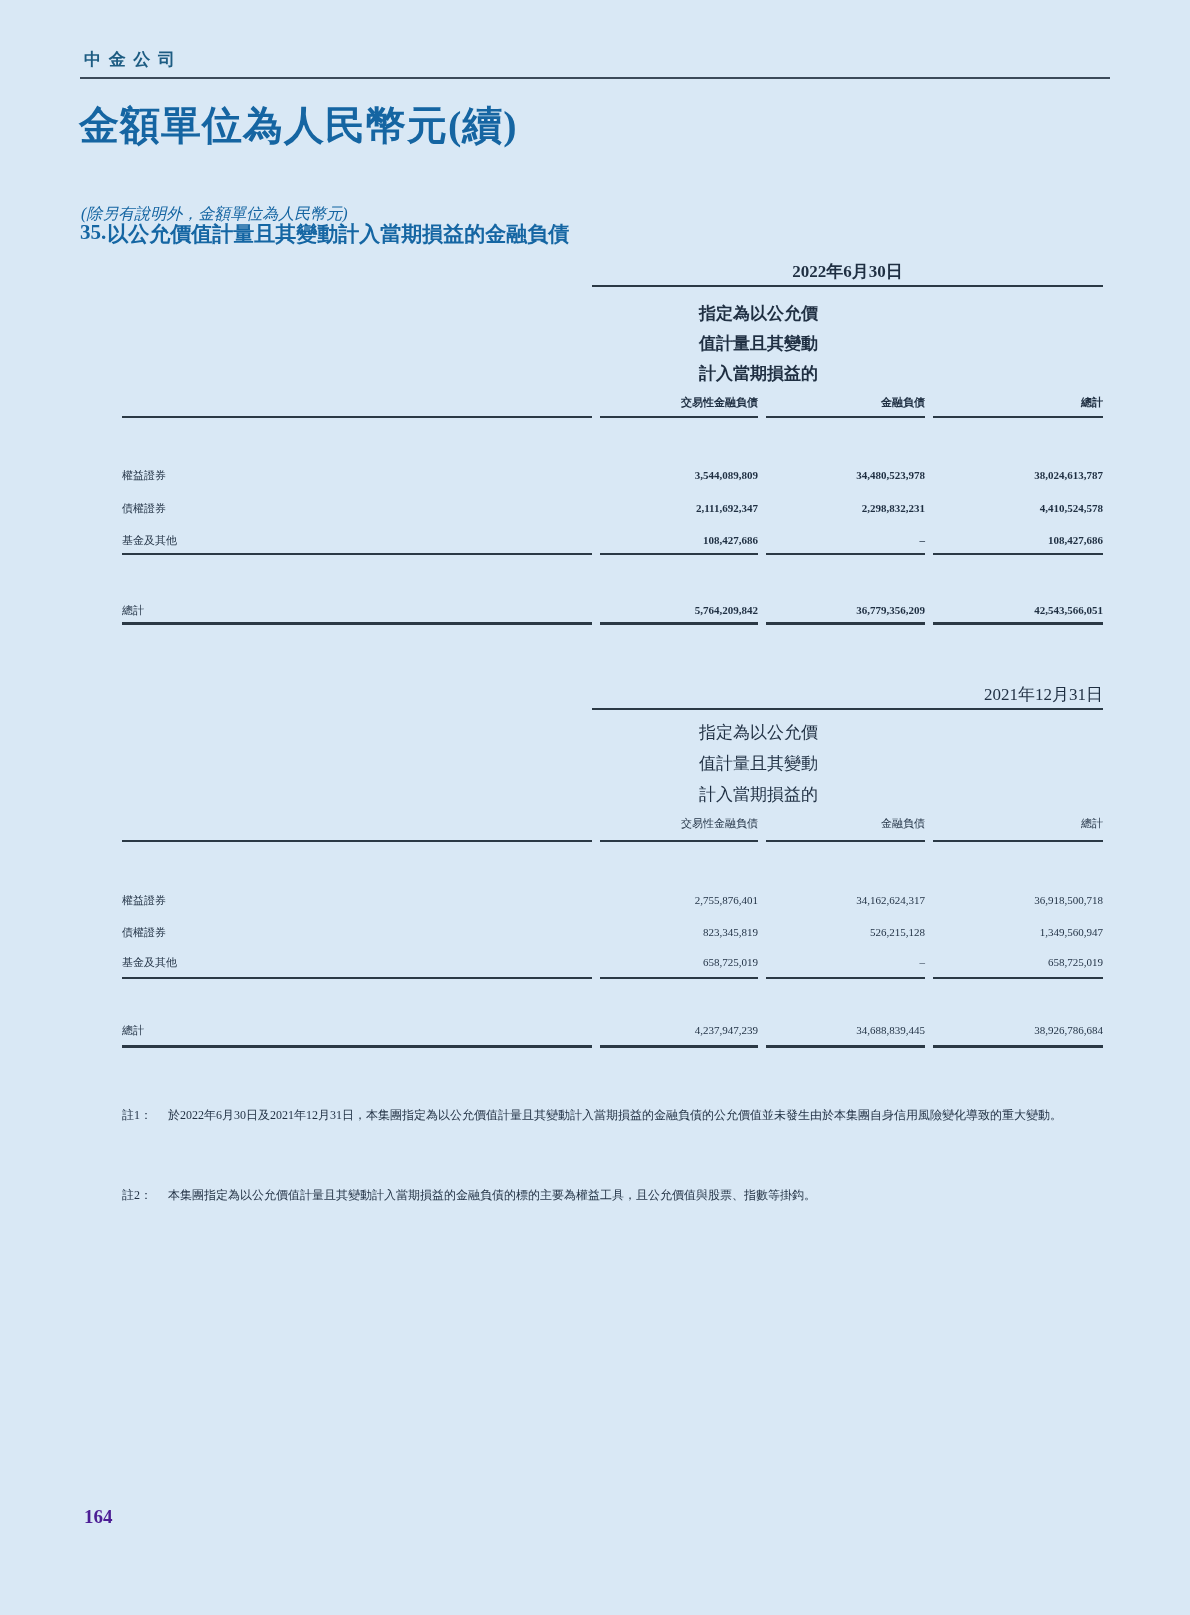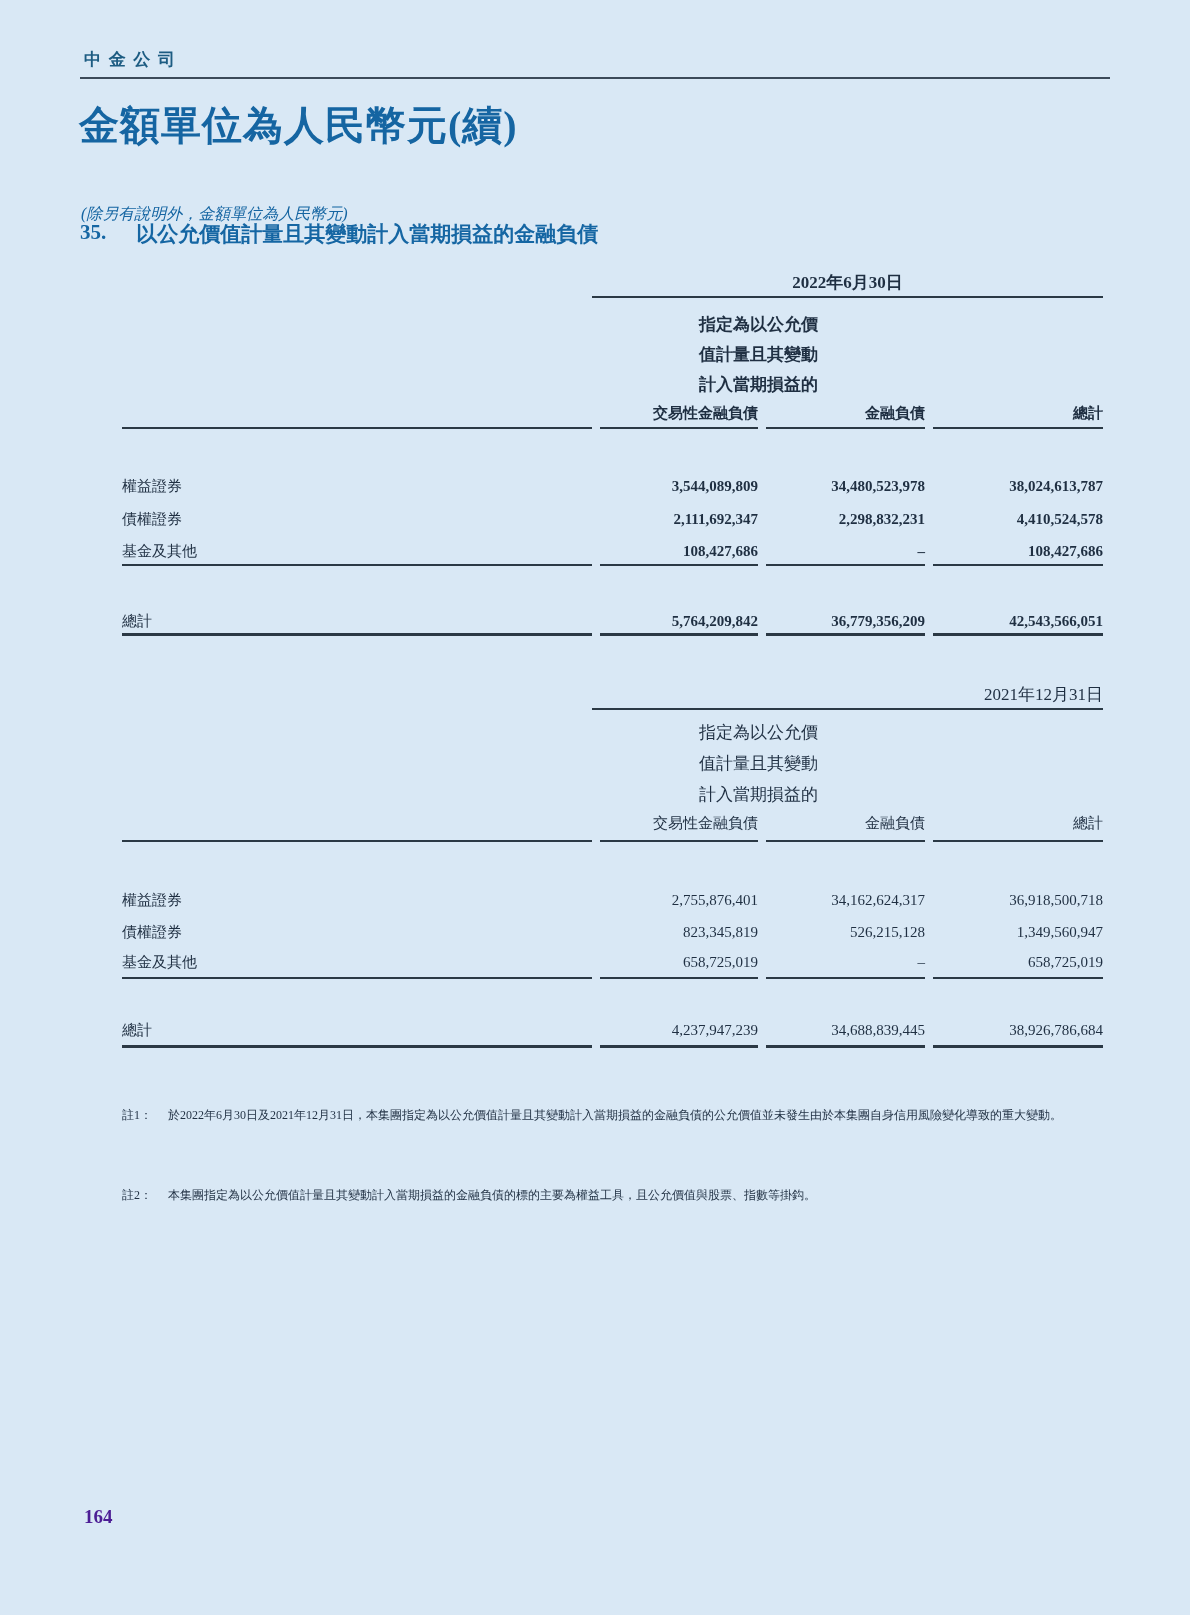--- a/index.html
+++ b/index.html
@@ -33,31 +33,31 @@
   .doc-subtitle{
     left:81px;top:167px;
     font-size:16px;font-style:italic;
     color:#1565a2;
     margin-top:37px;
   }
   .section-heading{
     left:80px;top:220px;
     font-size:21px;font-weight:700;
     color:#1566a3;
-    display:flex;gap:30px;
+    display:flex;gap:1px;
   }
 
   
   .tbl{position:absolute;left:122px;width:981px;}
   .row{
     position:absolute;left:0;width:981px;
     display:grid;
     grid-template-columns:470px 158px 159px 170px;
     column-gap:8px;
-    font-size:15px;line-height:22px;height:22px;
+    font-size:11px;line-height:22px;height:22px;
   }
   .row .c1,.row .c2,.row .c3{text-align:right;}
   .rule{
     position:absolute;left:0;width:981px;
     display:grid;
     grid-template-columns:470px 158px 159px 170px;
     column-gap:8px;
   }
   .rule div{background:#2b3945;}
   .rule.h2 div{height:2px;}
@@ -100,21 +100,21 @@
 
 <div class="abs company">中金公司</div>
 <div class="abs header-rule"></div>
 <div class="abs doc-title">金額單位為人民幣元(續)</div>
 <div class="abs doc-subtitle">(除另有說明外，金額單位為人民幣元)</div>
 <div class="abs section-heading">
   <span>35.</span>
   <span>以公允價值計量且其變動計入當期損益的金融負債</span>
 </div>
 
-<div class="tbl t-bold" style="top:256px;height:390px;">
+<div class="tbl t-bold" style="top:245px;height:390px;">
   <div class="date-hdr" style="top:16px;">2022年6月30日</div>
   <div class="date-rule" style="top:40px;"></div>
   <div class="subhdr" style="top:54px;line-height:30px;">
     <div>指定為以公允價</div>
     <div>值計量且其變動</div>
     <div>計入當期損益的</div>
   </div>
   <div class="row" style="top:146px;">
     <div></div>
     <div class="c1 colhdr">交易性金融負債</div>

